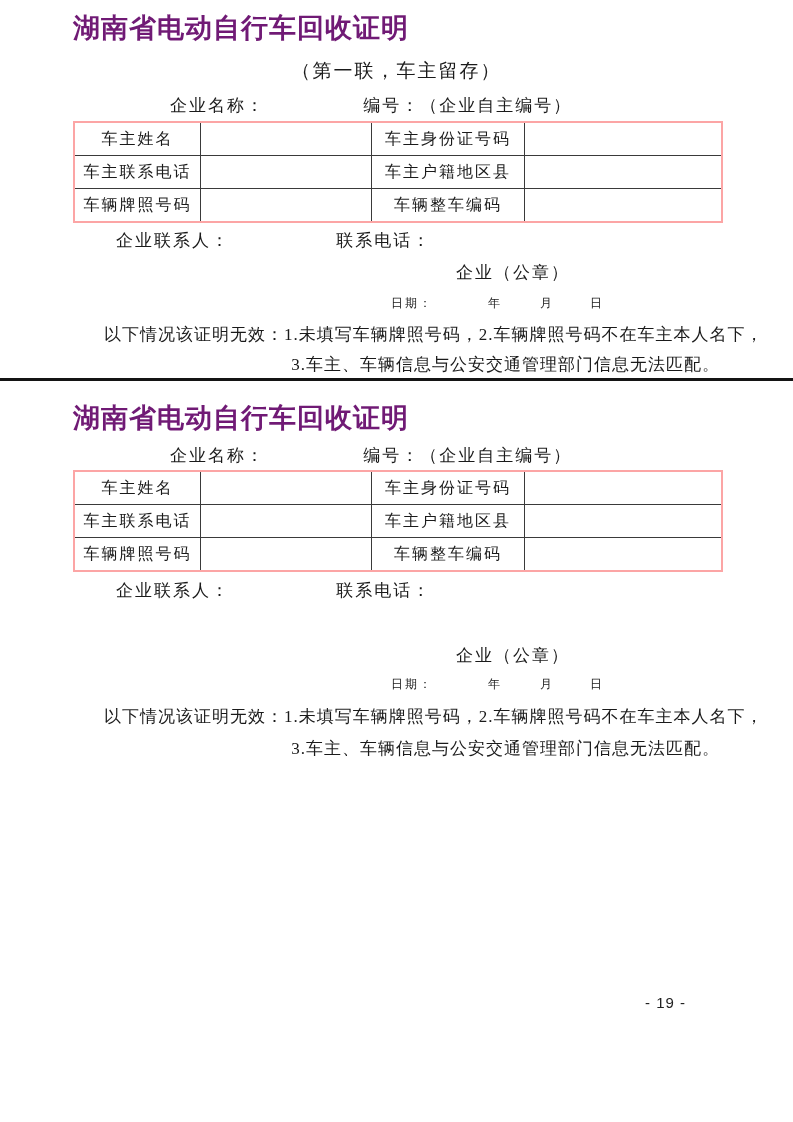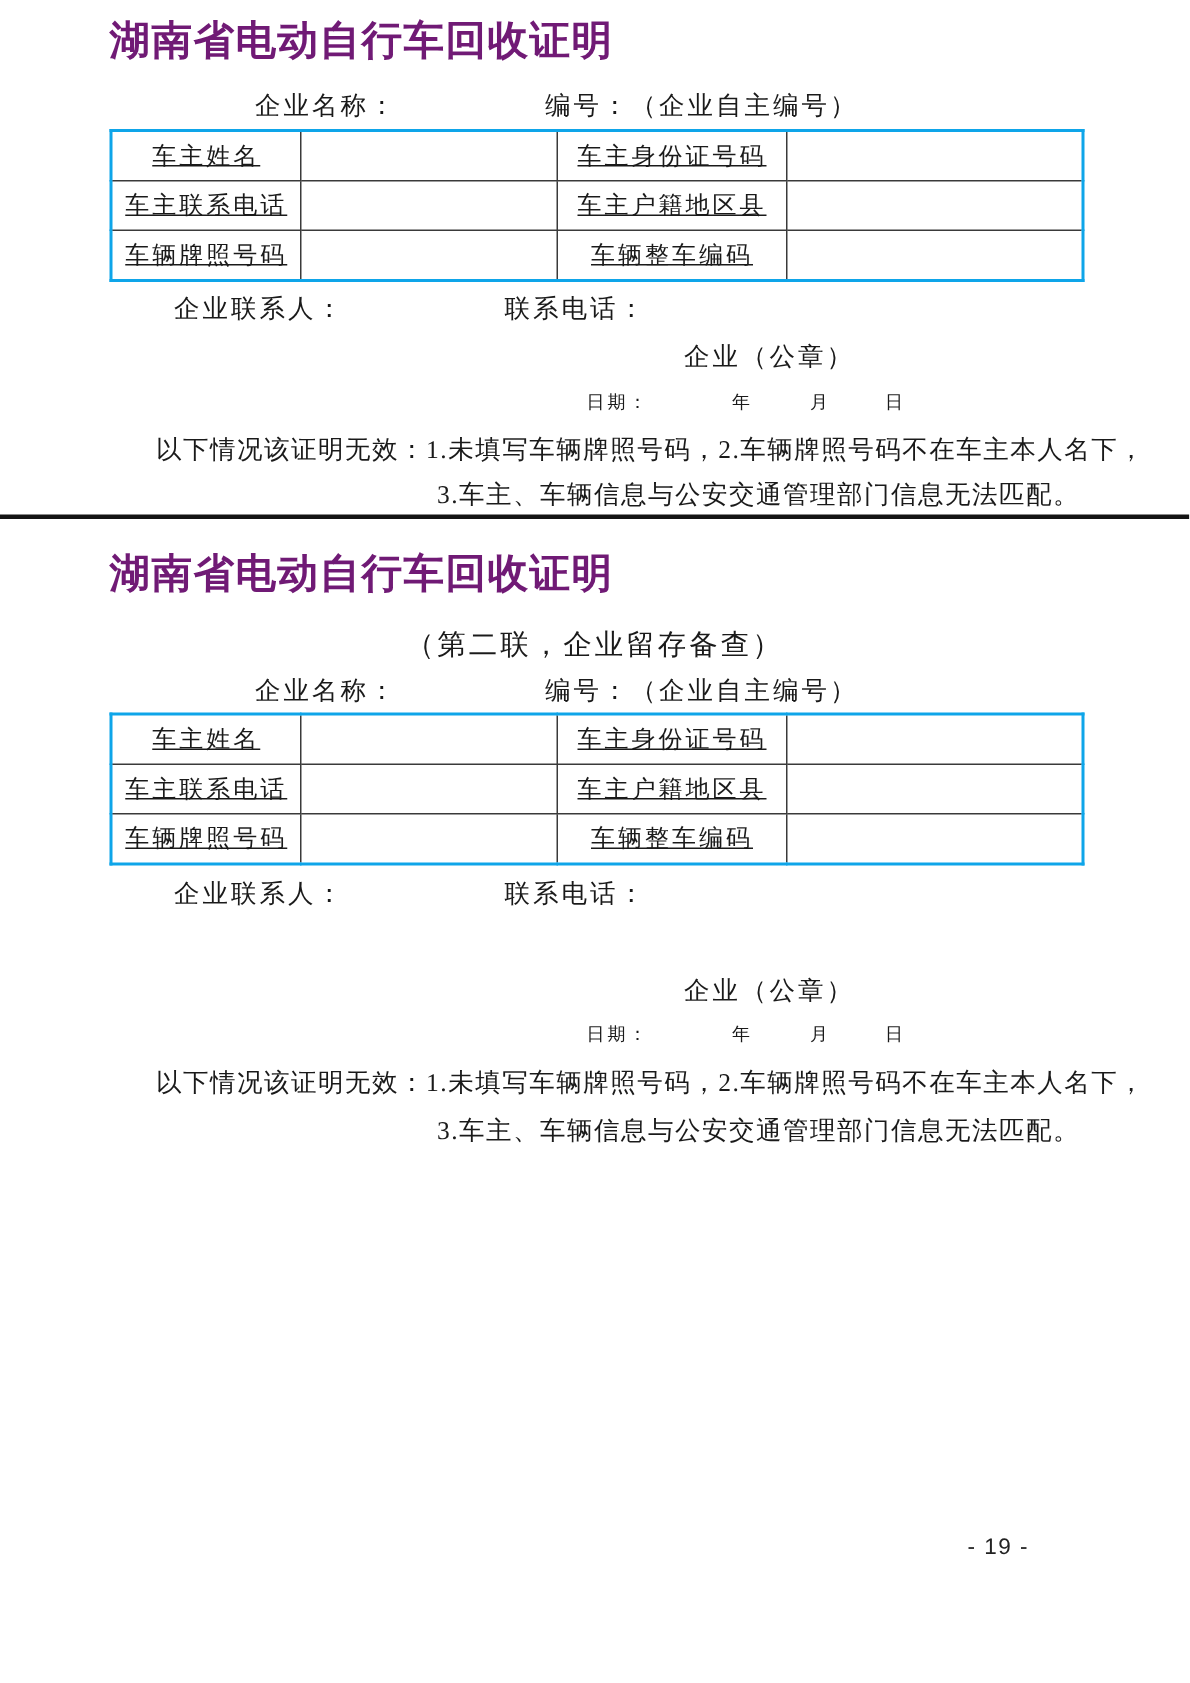--- a/index.html
+++ b/index.html
@@ -52,22 +52,21 @@
     letter-spacing: 2px;
     white-space: nowrap;
   }
   .company-line .company-name-label { margin-left: 97px; }
   .company-line .serial-label { margin-left: 92px; }
   table.owner-table {
     margin-top: 3px;
     border-collapse: collapse;
     table-layout: fixed;
     width: 647px;
-    border: 2px solid #0ea5e9;
-    text-decoration: underline;
+    border: 2px solid #fca5a5;
   }
   table.owner-table td {
     border: 1px solid #3a3a3a;
     height: 32px;
     padding: 0;
     font-size: 16px;
     letter-spacing: 2px;
     text-align: center;
     vertical-align: middle;
     color: #1a1a1a;
@@ -136,37 +135,38 @@
   .form-2 .company-line { margin-top: 6px; }
   .form-2 .owner-table  { margin-top: 2px; }
   .form-2 .contact-line { margin-top: 8px; }
   .form-2 .seal-line    { margin-top: 43px; }
   .form-2 .date-line    { margin-top: 6px; }
   .form-2 .note-line-1  { margin-top: 11px; }
   .form-2 .note-line-2  { margin-top: 10px; }
   .page-number {
     position: absolute;
     left: 645px;
-    top: 1022px;
+    top: 993px;
     font-family: "Liberation Sans", "DejaVu Sans", sans-serif;
     font-size: 15px;
     line-height: 20px;
     letter-spacing: 1px;
     color: #222;
   }
 </style>
 </head>
 <body>
 
 <div class="page">
   <div class="content">
 
 
     <section class="form-copy form-1">
       <div class="form-title">湖南省电动自行车回收证明</div>
+      <div class="form-subtitle">（第一联，车主留存）</div>
 
       <div class="company-line">
         <span class="company-name-label">企业名称：</span>
         <span class="serial-label">编号：（企业自主编号）</span>
       </div>
 
       <table class="owner-table">
         <tbody>
             <tr>
           <td class="col-label-l">车主姓名</td>
@@ -206,21 +206,20 @@
       </div>
 
       <div class="note-line note-line-1">以下情况该证明无效：1.未填写车辆牌照号码，2.车辆牌照号码不在车主本人名下，</div>
       <div class="note-line note-line-2">3.车主、车辆信息与公安交通管理部门信息无法匹配。</div>
     </section>
 
     <div class="perforation-divider"></div>
 
     <section class="form-copy form-2">
       <div class="form-title">湖南省电动自行车回收证明</div>
-      <div class="form-subtitle">（第二联，企业留存备查）</div>
 
       <div class="company-line">
         <span class="company-name-label">企业名称：</span>
         <span class="serial-label">编号：（企业自主编号）</span>
       </div>
 
       <table class="owner-table">
         <tbody>
             <tr>
           <td class="col-label-l">车主姓名</td>

